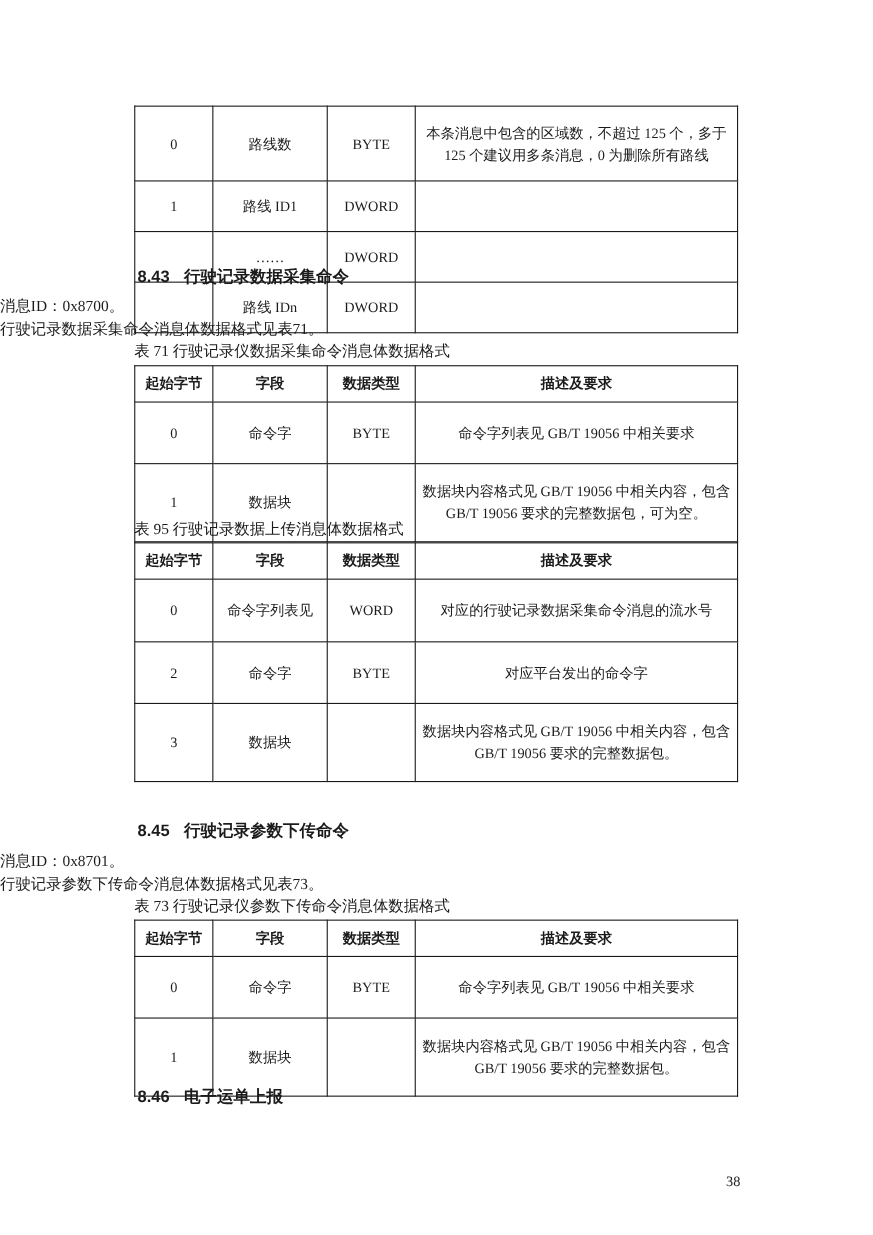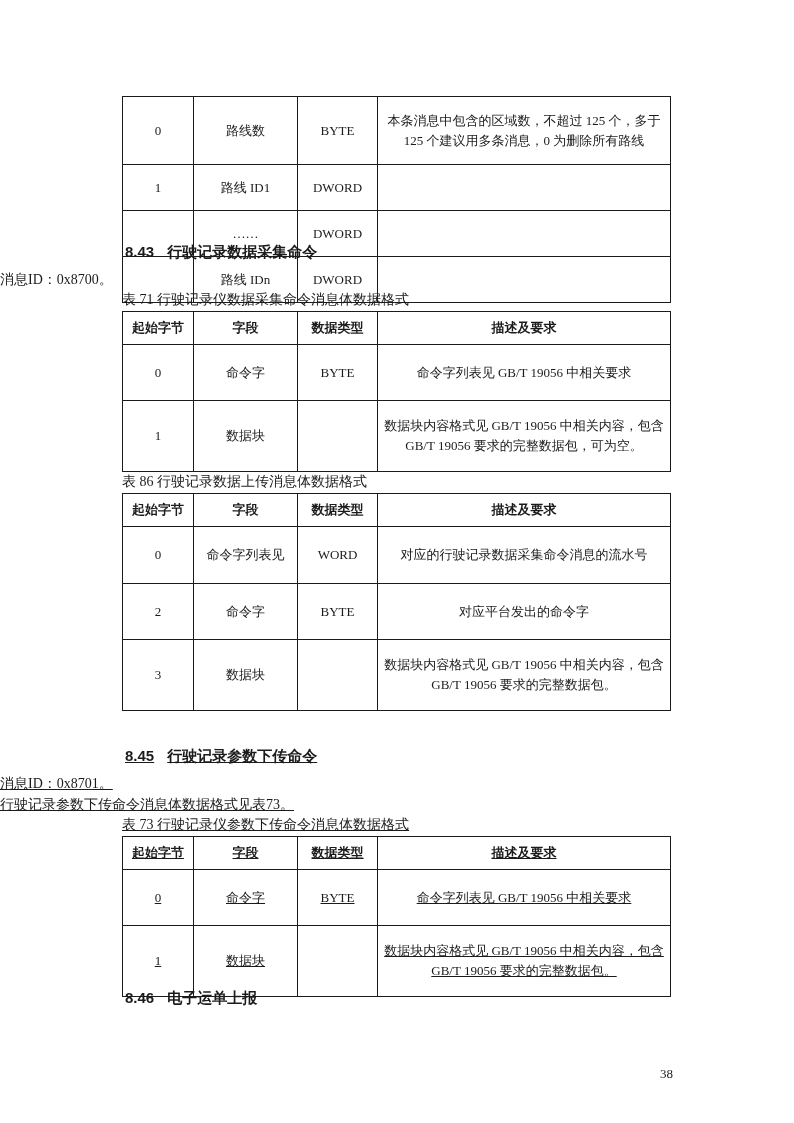--- a/index.html
+++ b/index.html
@@ -72,21 +72,21 @@
     text-align: left;
     font-size: 14px;
     line-height: 16px;
     margin-top: 2px;
   }
   .tbl-wrap { margin-left: 122px; margin-top: 3px; }
 
   #cont-table { position: absolute; top: 96px; left: 122px; }
   #sec843 { top: 244px; }
   #sec844 { top: 472px; }
-  #sec845 { top: 748px; text-decoration: underline; }
+  #sec845 { top: 748px; }
   #sec846 { top: 990px; }
 
   .page-number {
     position: absolute;
     left: 660px;
     top: 1066px;
     font-size: 13px;
     line-height: 15px;
   }
 </style>
@@ -128,20 +128,21 @@
         <td class="desc"></td>
       </tr>
     </tbody>
   </table>
 
   <div class="abs" id="sec843">
     <div class="sec-heading">
       <span class="sec-num">8.43</span><span>行驶记录数据采集命令</span>
     </div>
     <div class="sec-para p-first">消息ID：0x8700。</div>
+    <div class="sec-para">行驶记录数据采集命令消息体数据格式见表71。</div>
     <div class="tbl-caption">表 71 行驶记录仪数据采集命令消息体数据格式</div>
     <div class="tbl-wrap">
       <table class="dtable">
         <colgroup>
             <col class="c1">
             <col class="c2">
             <col class="c3">
             <col class="c4">
           </colgroup>
         <tbody>
@@ -162,21 +163,21 @@
             <td>数据块</td>
             <td></td>
             <td class="desc">数据块内容格式见 GB/T 19056 中相关内容，包含 GB/T 19056 要求的完整数据包，可为空。</td>
           </tr>
         </tbody>
       </table>
     </div>
   </div>
 
   <div class="abs" id="sec844">
-    <div class="tbl-caption">表 86 行驶记录数据上传消息体数据格式</div>
+    <div class="tbl-caption">表 95 行驶记录数据上传消息体数据格式</div>
     <div class="tbl-wrap">
       <table class="dtable">
         <colgroup>
             <col class="c1">
             <col class="c2">
             <col class="c3">
             <col class="c4">
           </colgroup>
         <tbody>
           <tr class="rh32">

